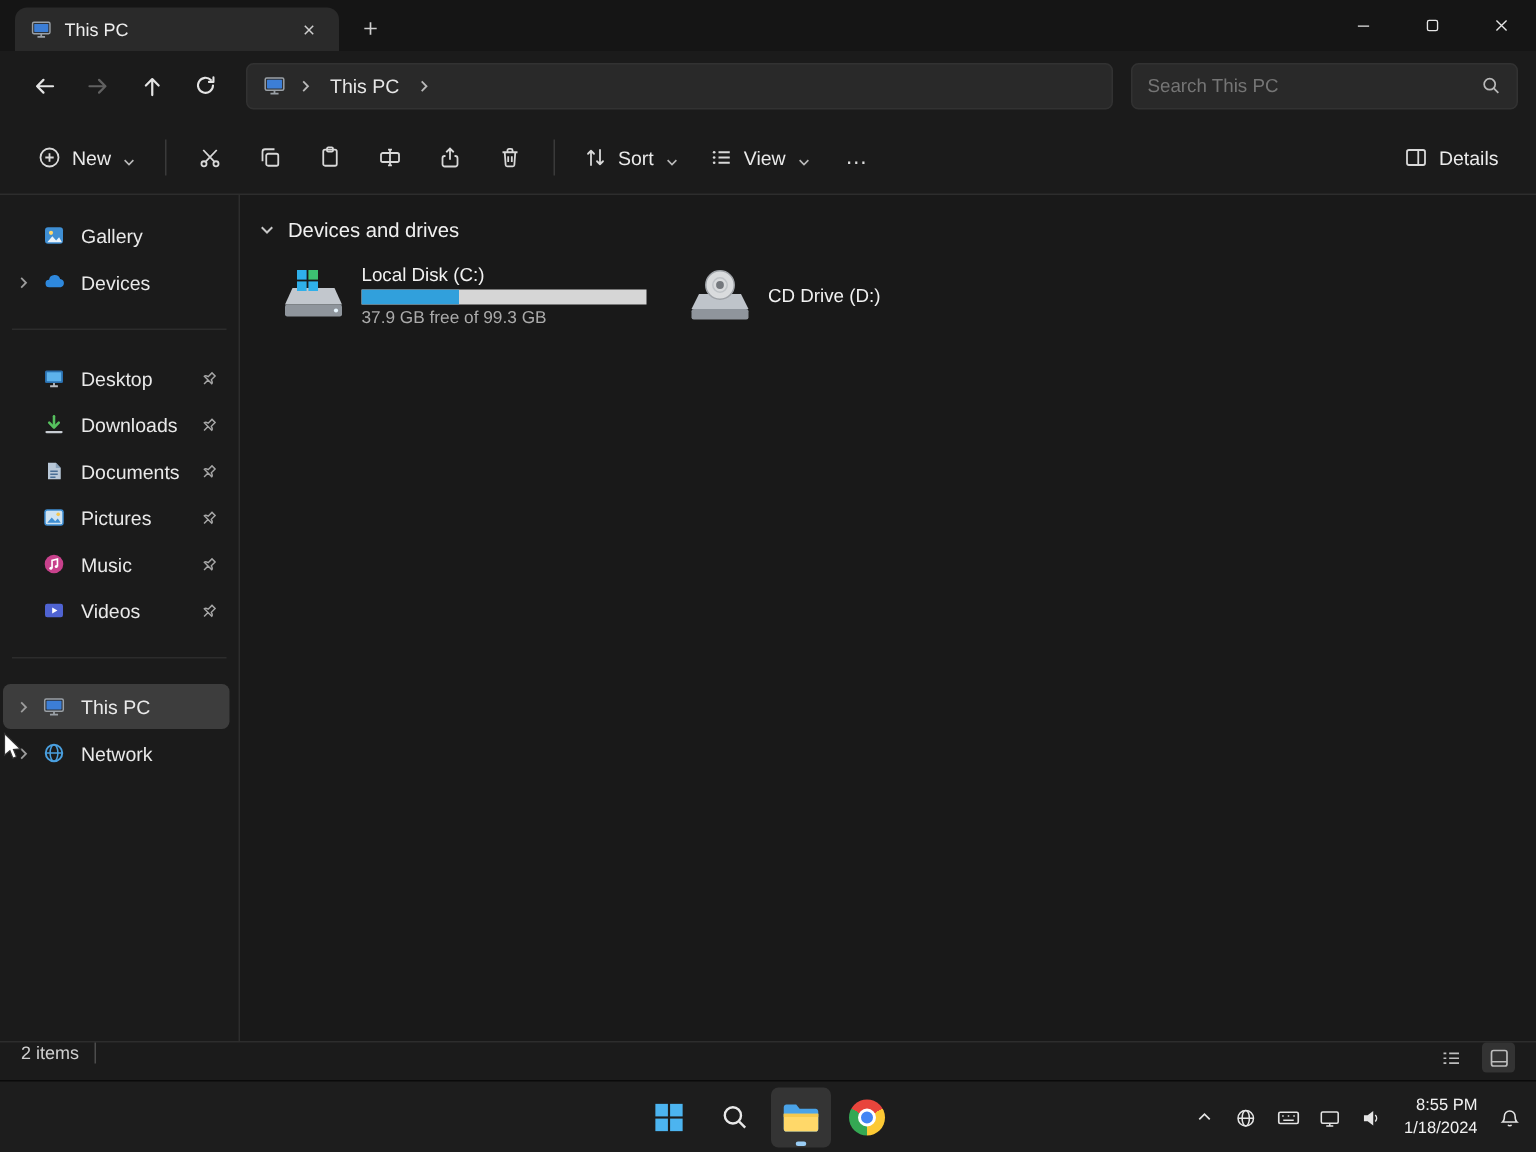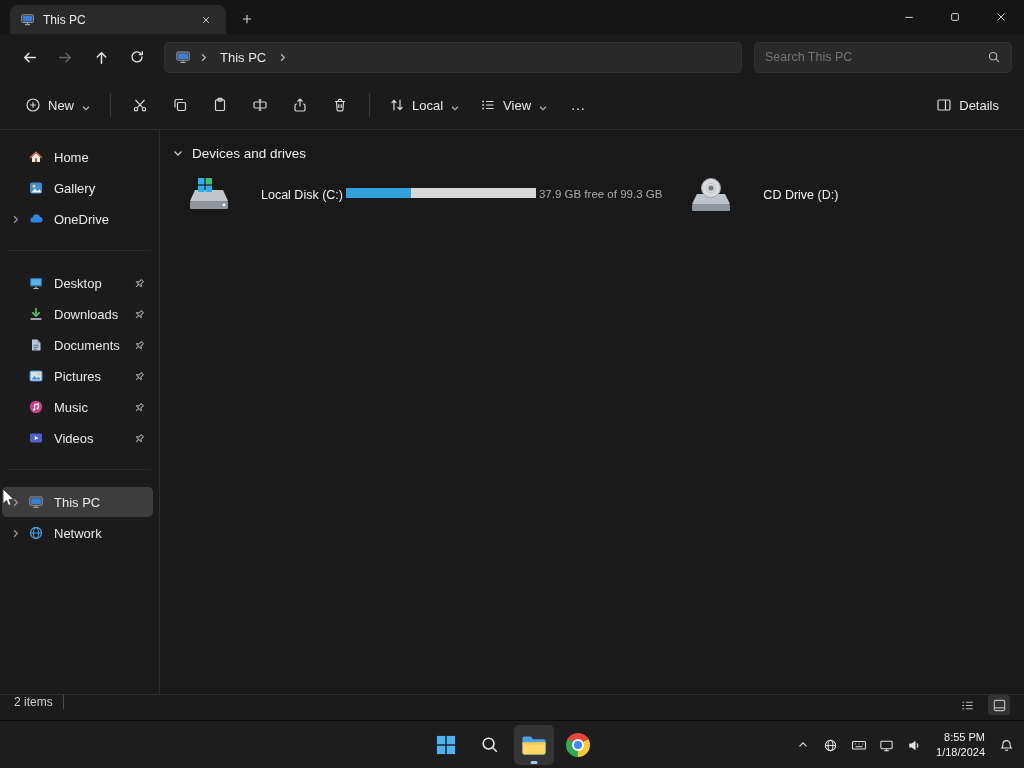--- a/index.html
+++ b/index.html
@@ -40,21 +40,21 @@
   .schev{width:26px;display:flex;justify-content:center;}
   .sic{width:17px;margin-right:9px;display:flex;}
   .slabel{flex:1;white-space:nowrap;overflow:hidden;}
   .spin{width:15px;display:flex;}
   .ssep{height:1px;background:#2c2c2c;margin:16px 8px 17px 8px;}
   
   .main{flex:1;background:#191919;padding:12px 0 0 10px;position:relative;}
   .secheader{display:flex;align-items:center;gap:8px;font-size:13.5px;color:#f0f0f0;height:22px;padding-left:2px;}
   .drives{display:flex;gap:10px;margin-top:4px;padding-left:8px;}
   .tile{display:flex;align-items:center;gap:9px;padding:8px;border-radius:4px;}
-  .dinfo{display:flex;flex-direction:row;gap:3px;margin-left:20px;}
+  .dinfo{display:flex;flex-direction:column;gap:3px;}
   .dname{font-size:12.5px;color:#f2f2f2;}
   .dbar{width:190px;height:10px;background:#d6d6d6;overflow:hidden;}
   .dfill{height:100%;width:0;background:#31a0dc;}
   .dfree{font-size:11.5px;color:#ababab;}
   
   .statusbar{height:26px;border-top:1px solid #2d2d2d;background:#1b1b1b;display:flex;padding:0 14px;font-size:12px;color:#cfcfcf;gap:10px;}
   .sdiv{width:1px;height:14px;background:#4c4c4c;}
   .sbspacer{flex:1;}
   .sbicon{width:22px;height:20px;display:flex;align-items:center;justify-content:center;border-radius:3px;}
   .sbicon.on{background:#333333;}
@@ -225,21 +225,21 @@
           <path d="M3 4.5h10M6.3 4.3V3.3a1 1 0 0 1 1-1h1.4a1 1 0 0 1 1 1v1M4.5 4.7l.6 8.3a1 1 0 0 0 1 .9h3.8a1 1 0 0 0 1-.9l.6-8.3M6.8 7.2v3.8M9.2 7.2v3.8"></path>
         </svg>
     </div>
     <div class="tsep"></div>
     <div class="tbtn">
       <span>
         <svg width="16" height="16" viewBox="0 0 16 16" fill="none" stroke="#d8d8d8" stroke-width="1.2" stroke-linecap="round" stroke-linejoin="round">
             <path d="M5 13V3.5M3 5.5l2-2 2 2M11 3v9.5M9 10.5l2 2 2-2"></path>
           </svg>
       </span>
-      <span>Local</span>
+      <span>Sort</span>
       <span>
         <svg width="10" height="10" viewBox="0 0 12 12" fill="none" stroke="#b9b9b9" stroke-width="1.3">
             <path d="M2.5 4.5L6 8l3.5-3.5"></path>
           </svg>
       </span>
     </div>
     <div class="tbtn">
       <span>
         <svg width="16" height="16" viewBox="0 0 16 16" fill="none" stroke="#d8d8d8" stroke-width="1.2">
             <path d="M6 4.5h7.5M6 8h7.5M6 11.5h7.5"></path>
@@ -264,31 +264,20 @@
             <path d="M9.5 3v10"></path>
           </svg>
       </span>
       <span>Details</span>
     </div>
   </div>
 
   <div class="bodyrow">
     <div class="sidebar">
 
-      <div class="sitem">
-        <span class="schev"></span>
-        <span class="sic">
-          <svg width="16" height="16" viewBox="0 0 16 16">
-              <path d="M4 7.2V13h8V7.2L8 3.6z" fill="#efe9df"></path>
-              <path d="M2.5 8.5L8 3.3l5.5 5.2" stroke="#d2704a" stroke-width="1.7" fill="none" stroke-linecap="round"></path>
-              <rect x="6.9" y="9.3" width="2.2" height="3.7" fill="#8d6e4e"></rect>
-            </svg>
-        </span>
-        <span class="slabel">Home</span>
-      </div>
 
       <div class="sitem">
         <span class="schev"></span>
         <span class="sic">
           <svg width="16" height="16" viewBox="0 0 16 16">
               <rect x="2" y="2.5" width="12" height="11" rx="2" fill="#3f8fd4"></rect>
               <circle cx="6" cy="6.2" r="1.4" fill="#ffd76e"></circle>
               <path d="M3.5 12.5l3.4-4 2.5 2.8 2-2.2 1.9 3.4z" fill="#e9f2fa"></path>
             </svg>
         </span>
@@ -299,21 +288,21 @@
         <span class="schev">
           <svg width="11" height="11" viewBox="0 0 12 12" fill="none" stroke="#9d9d9d" stroke-width="1.3">
               <path d="M4.5 2.5L8 6l-3.5 3.5"></path>
             </svg>
         </span>
         <span class="sic">
           <svg width="17" height="16" viewBox="0 0 16 16">
               <path d="M12 11.5H4.5a2.5 2.5 0 0 1-.3-5A3.8 3.8 0 0 1 11.6 6a2.8 2.8 0 0 1 .4 5.5z" fill="#2e88dd"></path>
             </svg>
         </span>
-        <span class="slabel">OneDrive</span>
+        <span class="slabel">Devices</span>
       </div>
 
       <div class="ssep"></div>
 
       <div class="sitem">
         <span class="schev"></span>
         <span class="sic">
           <svg width="16" height="16" viewBox="0 0 16 16">
               <rect x="2" y="3" width="12" height="8.4" rx="1" fill="#2a6fae"></rect>
               <rect x="3.2" y="4.2" width="9.6" height="6" fill="#5db2ec"></rect>

